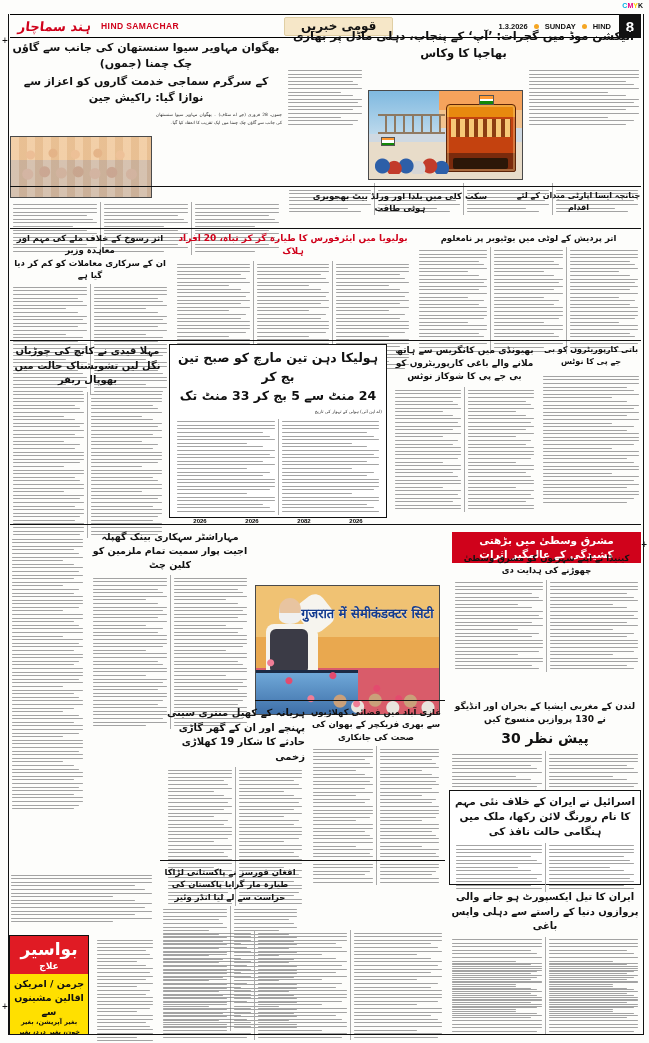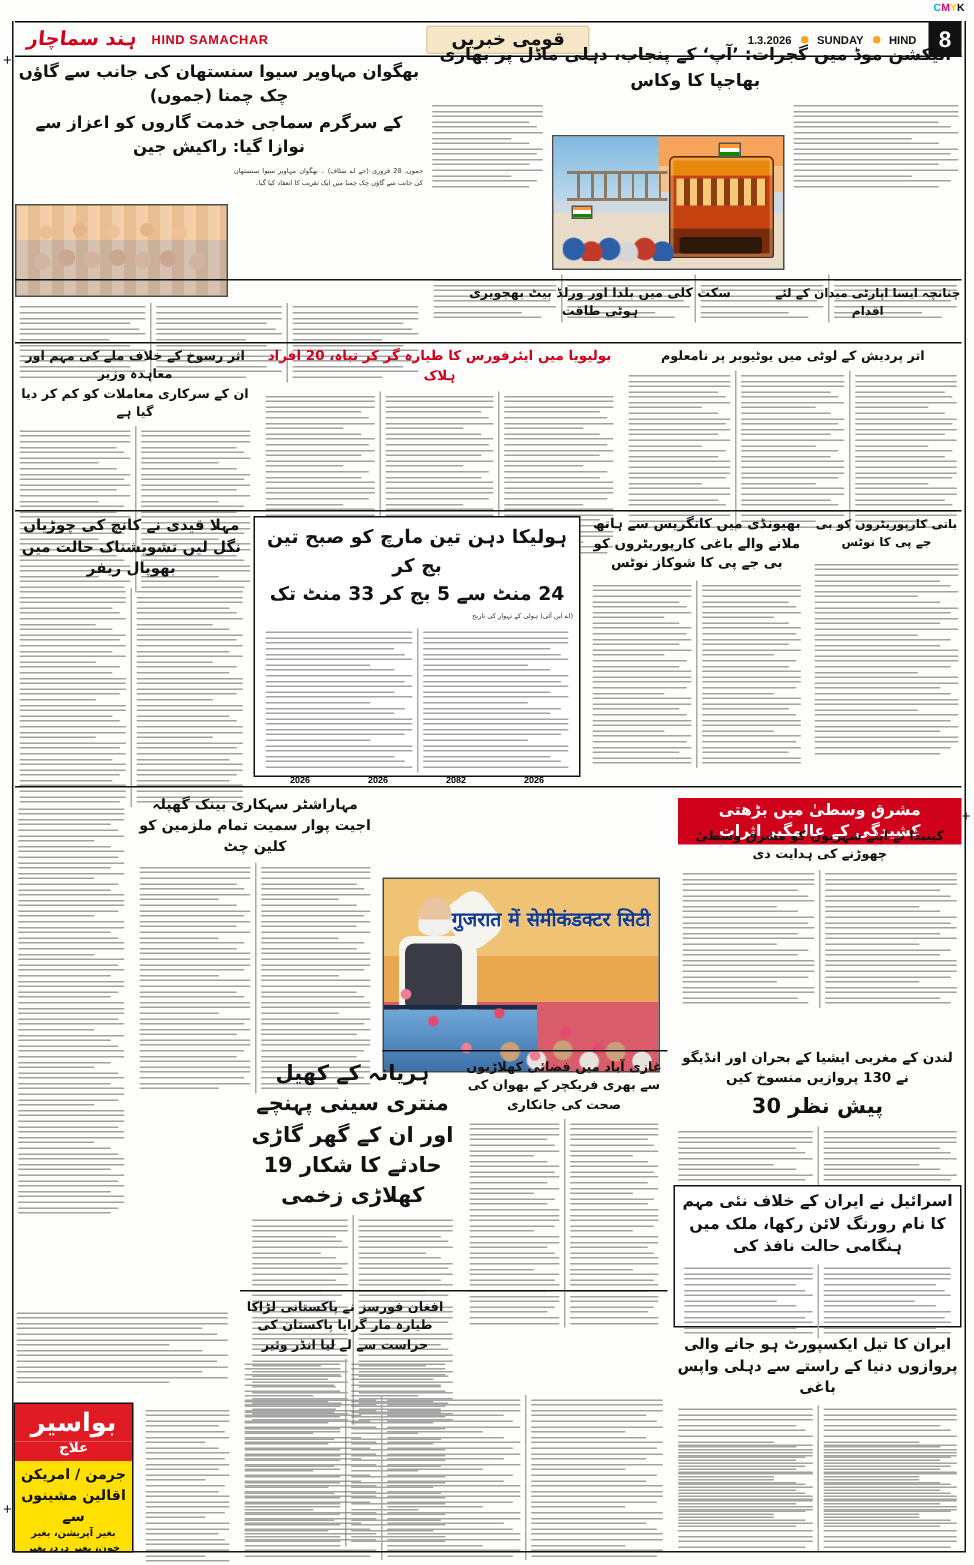--- a/index.html
+++ b/index.html
@@ -1266,21 +1266,21 @@
           <i></i>
           <i></i>
           <i></i>
       </div>
     </div>
   </div>
 
   <div class="hr-thin" style="position:absolute;left:255px;top:700px;width:190px;"></div>
 
   <div style="position:absolute;left:165px;top:706px;width:140px;">
-    <div class="hl" style="font-size:14px;">ہریانہ کے کھیل منتری سینی پہنچے اور ان کے گھر گاڑی حادثے کا شکار 19 کھلاڑی زخمی</div>
+    <div class="hl" style="font-size:10px;text-align:right;">ہریانہ کے کھیل منتری سینی پہنچے اور ان کے گھر گاڑی حادثے کا شکار 19 کھلاڑی زخمی</div>
     <div class="cols" style="margin-top:3px;">
       <div class="col body-lines">
         <i></i>
           <i></i>
           <i></i>
           <i></i>
           <i></i>
           <i></i>
           <i></i>
           <i></i>

